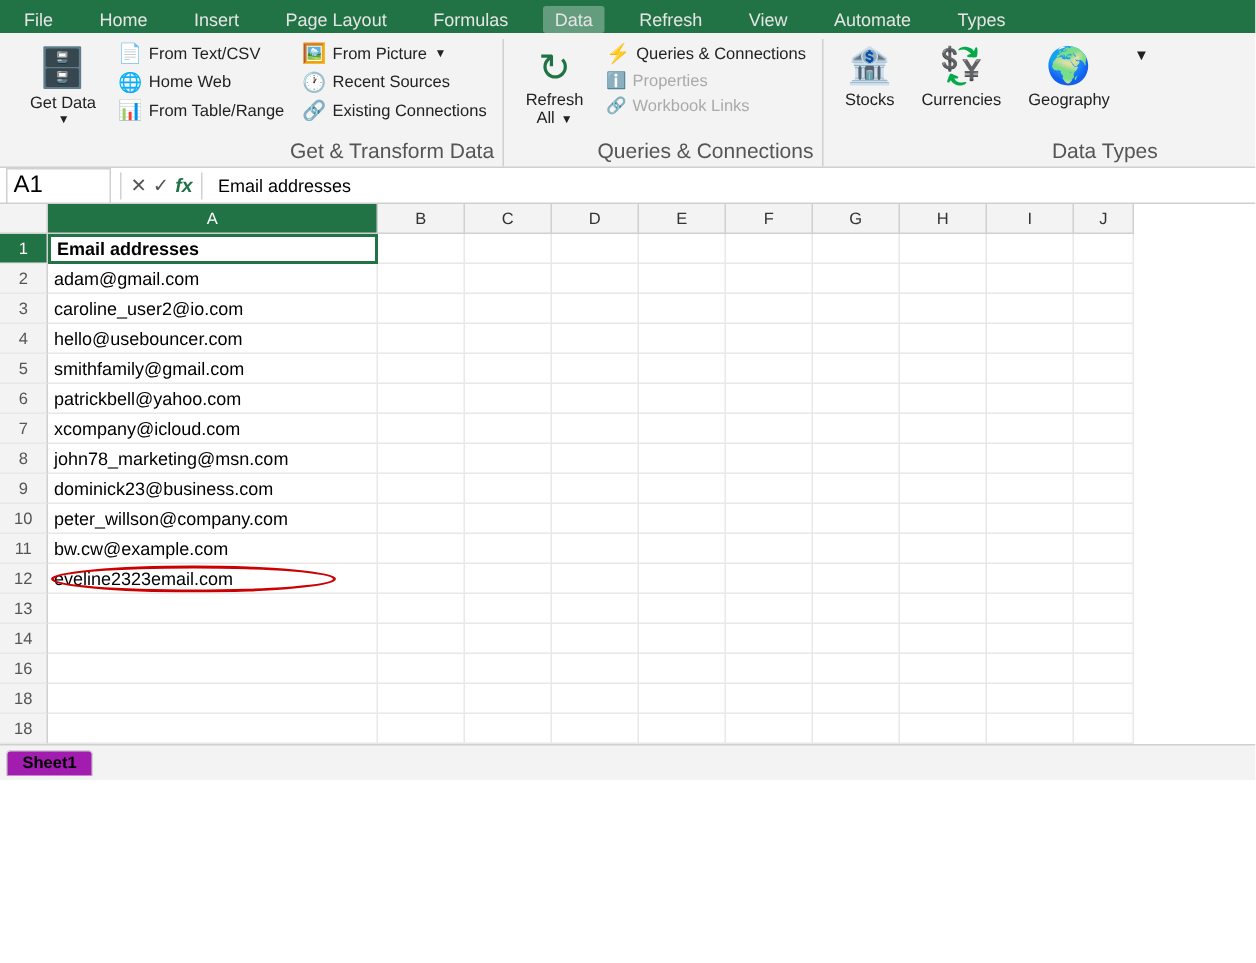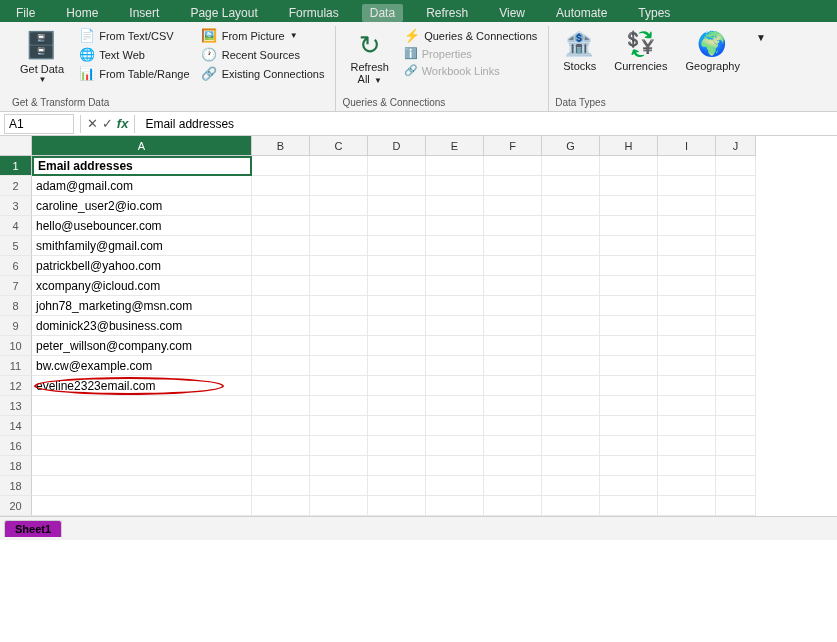--- a/index.html
+++ b/index.html
@@ -36,23 +36,23 @@
     .ribbon-group {
       display: flex;
       flex-direction: column;
       align-items: stretch;
       border-right: 1px solid #d0d0d0;
       padding: 0 6px 0 6px;
       margin-bottom: 0;
     }
     .ribbon-group:last-child { border-right: none; }
     .ribbon-group-label {
-      font-size: 10px;
+      font-size: 14px;
       color: #555;
-      text-align: left;
+      text-align: right;
       padding: 2px 0 3px 0;
       margin-top: auto;
     }
     .ribbon-items {
       display: flex;
       flex-direction: row;
       align-items: flex-start;
       flex: 1;
       gap: 2px;
     }
@@ -136,21 +136,21 @@
       height: 24px;
       border-bottom: 1px solid #d0d0d0;
       background: #fff;
       padding: 0 4px;
       gap: 4px;
     }
     .name-box {
       width: 70px;
       border: 1px solid #d0d0d0;
       padding: 2px 4px;
-      font-size: 12px;
+      font-size: 16px;
       background: #fff;
     }
     .formula-separator { width: 1px; background: #d0d0d0; height: 18px; margin: 0 2px; }
     .formula-icons { display: flex; gap: 4px; font-size: 13px; color: #555; }
     .formula-text { flex: 1; font-size: 12px; padding: 2px 4px; border: none; outline: none; }
 
     
     .sheet-container {
       display: flex;
       flex-direction: column;
@@ -307,21 +307,21 @@
         <div class="btn-label">Get Data</div>
         <div class="ribbon-dropdown-arrow">▼</div>
       </div>
       <div class="ribbon-col">
         <button class="ribbon-btn-small">
           <span class="small-icon">📄</span>
           <span>From Text/CSV</span>
         </button>
         <button class="ribbon-btn-small">
           <span class="small-icon">🌐</span>
-          <span>Text Web</span>
+          <span>Home Web</span>
         </button>
         <button class="ribbon-btn-small">
           <span class="small-icon">📊</span>
           <span>From Table/Range</span>
         </button>
       </div>
       <div class="ribbon-col">
         <button class="ribbon-btn-small">
           <span class="small-icon">🖼️</span>
           <span>From Picture</span>
@@ -637,31 +637,18 @@
         <div class="cell col-b"></div>
         <div class="cell col-c"></div>
         <div class="cell col-d"></div>
         <div class="cell col-e"></div>
         <div class="cell col-f"></div>
         <div class="cell col-g"></div>
         <div class="cell col-h"></div>
         <div class="cell col-i"></div>
         <div class="cell col-j"></div>
       </div>
-      <div class="sheet-row">
-        <div class="row-num">20</div>
-        <div class="cell col-a"></div>
-        <div class="cell col-b"></div>
-        <div class="cell col-c"></div>
-        <div class="cell col-d"></div>
-        <div class="cell col-e"></div>
-        <div class="cell col-f"></div>
-        <div class="cell col-g"></div>
-        <div class="cell col-h"></div>
-        <div class="cell col-i"></div>
-        <div class="cell col-j"></div>
-      </div>
     </div>
 </div>
 
 <div class="sheet-tabs">
   <div class="sheet-tab active-tab">Sheet1</div>
 </div>
 
 </body></html>

